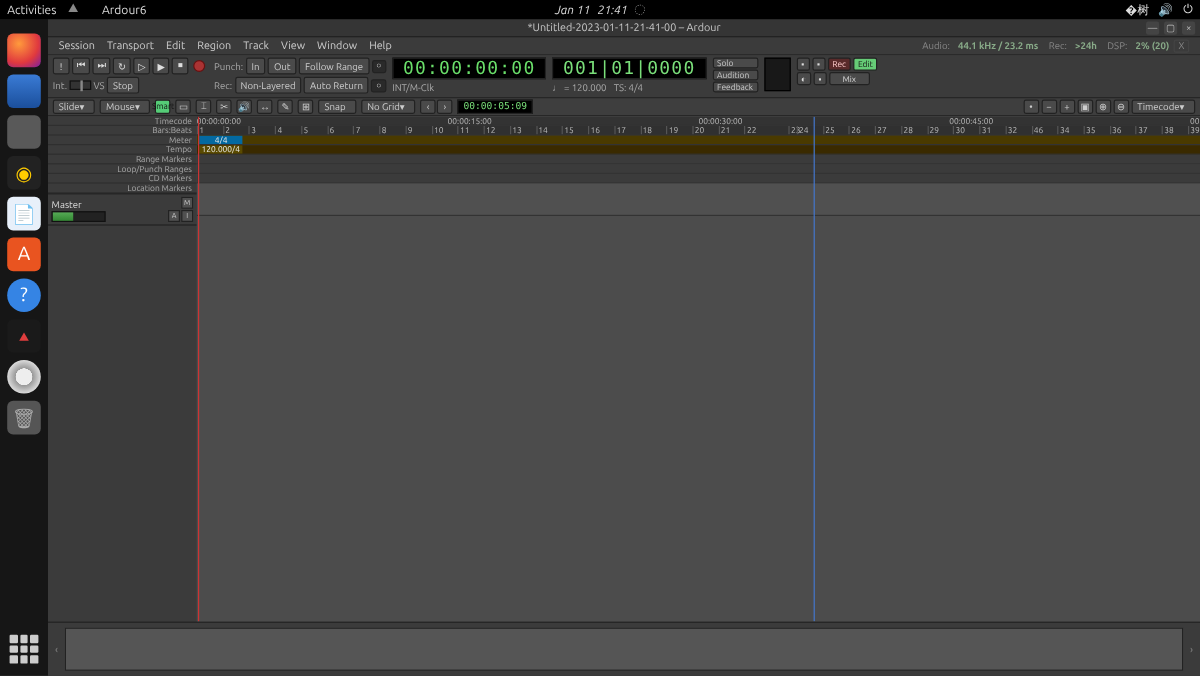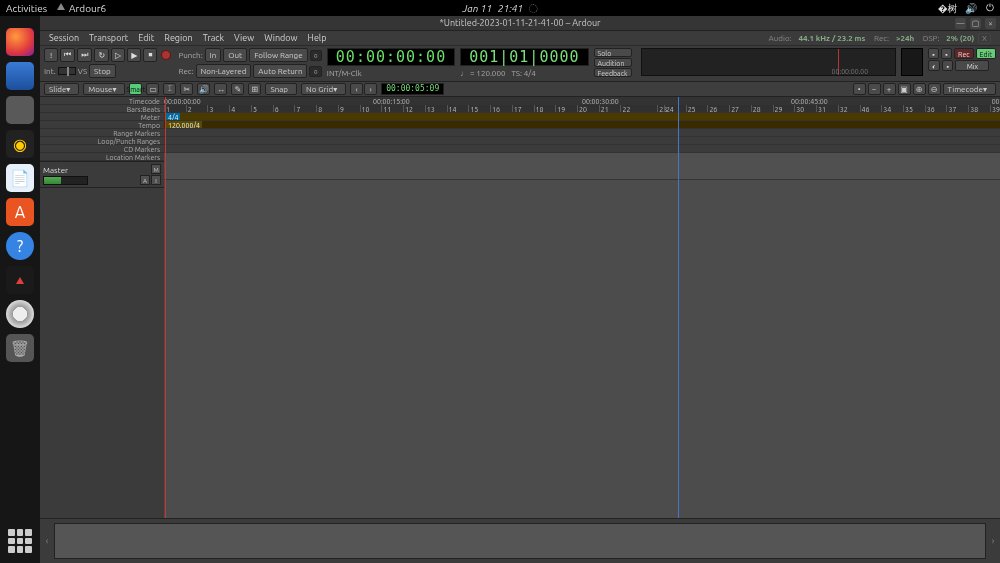--- a/index.html
+++ b/index.html
@@ -2,21 +2,21 @@
 <html><head>
 <meta charset="utf-8">
 <style>
 * { margin:0; padding:0; box-sizing:border-box; font-family:"Ubuntu","Segoe UI",sans-serif; }
 body { background:#2a2a2a; color:#ccc; width:1000px; height:563px; overflow:hidden; font-size:10px; }
 
 
 .gnome-top { position:absolute; top:0; left:0; right:0; height:16px; background:#000; color:#ddd; display:flex; align-items:center; padding:0 6px; font-size:10px; z-index:50; }
 .gnome-top .center { position:absolute; left:50%; transform:translateX(-50%); display:flex; gap:6px; align-items:center;font-style:italic; }
 .gnome-top .right { margin-left:auto; display:flex; gap:8px; align-items:center; }
-.gnome-top .app-btn { display:flex; align-items:flex-start; gap:4px; margin-left:10px; }
+.gnome-top .app-btn { display:flex; align-items:flex-start; gap:20px; margin-left:10px; }
 .triangle-icon { width:0; height:0; border-left:4px solid transparent; border-right:4px solid transparent; border-bottom:7px solid #888; }
 
 
 .dock { position:absolute; top:16px; left:0; bottom:0; width:40px; background:rgba(20,20,20,.9); display:flex; flex-direction:column; align-items:center; padding-top:12px; gap:6px; z-index:40; }
 .dock-icon { width:28px; height:28px; border-radius:5px; display:flex; align-items:center; justify-content:center; font-size:16px; }
 .dock .apps-grid { margin-top:auto; margin-bottom:10px; width:24px; height:24px; display:grid; grid-template-columns:repeat(3,1fr); grid-template-rows:repeat(3,1fr); gap:2px; }
 .dock .apps-grid span { background:#ccc; border-radius:1px; }
 
 
 .window { position:absolute; top:16px; left:40px; right:0; bottom:0; background:#3b3b3b; display:flex; flex-direction:column; }
@@ -215,25 +215,20 @@
         <span class="label8">TS: 4/4</span>
       </div>
     </div>
 
     <div class="tb-stack" style="gap:1px">
       <div class="tb-toggle" style="height:9px;font-size:7px;padding:0 3px">Solo</div>
       <div class="tb-toggle" style="height:9px;font-size:7px;padding:0 3px">Audition</div>
       <div class="tb-toggle" style="height:9px;font-size:7px;padding:0 3px">Feedback</div>
     </div>
 
-    <div class="overview-strip">
-      <div style="position:absolute;left:196px;top:0;bottom:0;width:1px;background:#b33"></div>
-      <div class="tk" style="left:190px">00:00:00.00</div>
-
-    </div>
 
     <div style="width:22px;height:28px;background:#181818;border:1px solid #000;display:flex;align-items:flex-end;justify-content:center;gap:2px;padding-bottom:1px">
     </div>
 
     <div class="tb-stack" style="gap:1px">
       <div class="tb-row">
         <div class="bt tb-btn small">▪</div>
         <div class="bt tb-btn small">▪</div>
         <div class="bt tb-btn small rec-btn">Rec</div>
         <div class="bt tb-btn small" style="background:#6c7;color:#111">Edit</div>
@@ -346,21 +341,21 @@
           <div class="bar" style="left: 80.6%;">32</div>
           <div class="bar" style="left: 83.2%;">46</div>
           <div class="bar" style="left: 85.8%;">34</div>
           <div class="bar" style="left: 88.4%;">35</div>
           <div class="bar" style="left: 91%;">36</div>
           <div class="bar" style="left: 93.6%;">37</div>
           <div class="bar" style="left: 96.2%;">38</div>
           <div class="bar" style="left: 98.8%;">39</div>
         </div>
       <div class="ruler-band meter-strip">
-        <span class="mk" style="left:2px;color:#eee;background:#0369a1;padding:0 2px">4/4</span>
+        <span class="mk" style="left:2px;color:#eee;background:#0369a1;padding:0 13px">4/4</span>
       </div>
       <div class="ruler-band tempo-strip">
         <span class="mk" style="left:2px;color:#eee;background:#5a4a00;padding:0 2px">120.000/4</span>
       </div>
       <div class="ruler-band mid"></div>
       <div class="ruler-band mid"></div>
       <div class="ruler-band mid"></div>
       <div class="ruler-band mid"></div>
 
       <div class="track-area">

